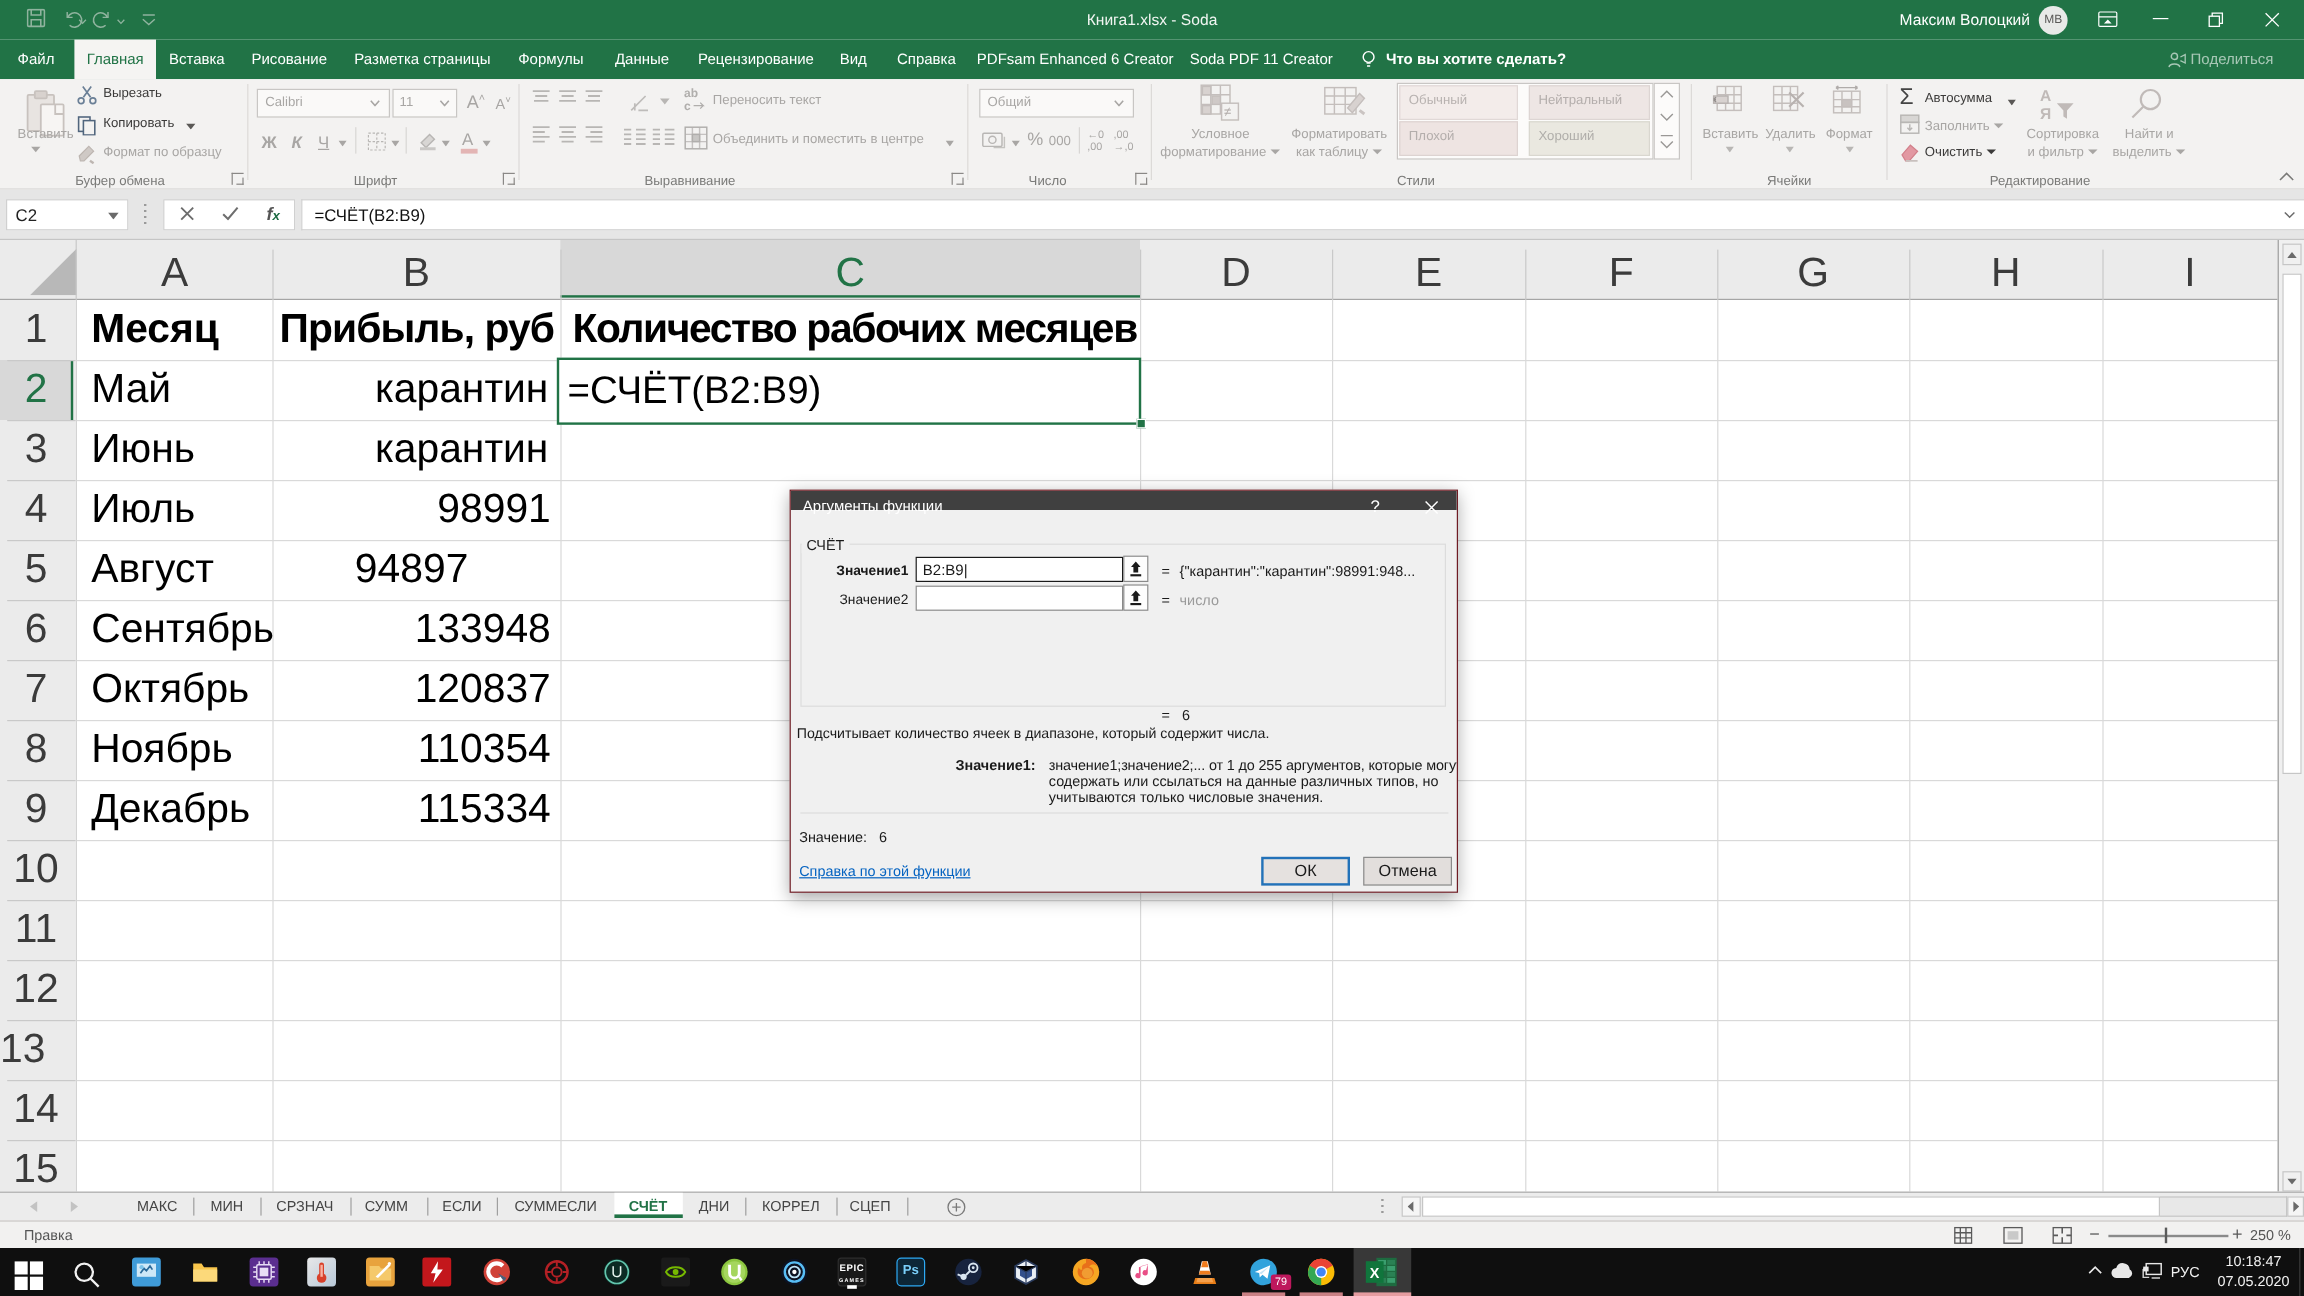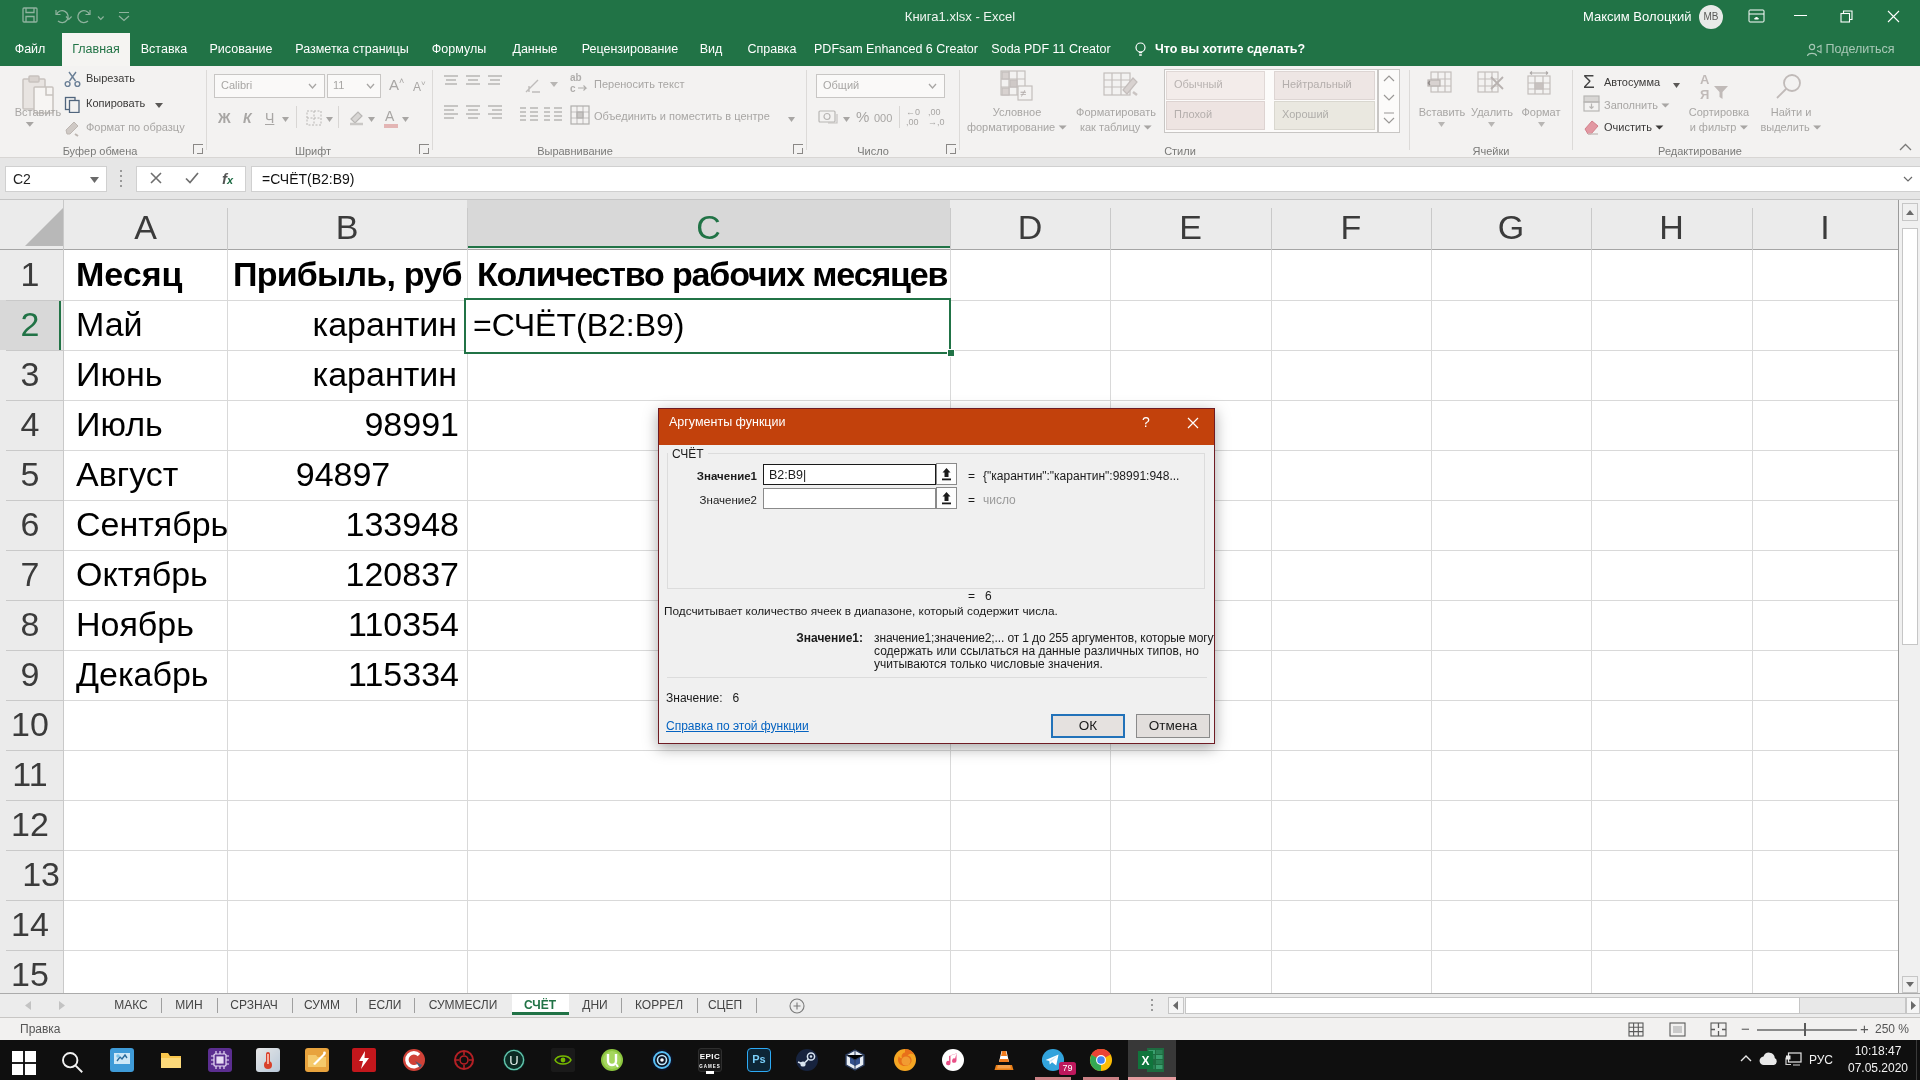--- a/index.html
+++ b/index.html
@@ -27,42 +27,42 @@
 .bold { font-weight:bold; }
 
 #sheetbar { left:0; top:993px; width:1920px; height:24px; background:#ececec; border-top:1px solid #ababab; font-size:12px; color:#444; }
 .stab { position:absolute; top:0; height:23px; line-height:23px; text-align:center; transform:translateX(-50%); white-space:nowrap; }
 .stsep { position:absolute; top:4px; width:1px; height:15px; background:#9f9f9f; }
 #statusbar { left:0; top:1017px; width:1920px; height:23px; background:#f2f1f0; border-top:1px solid #c8c6c4; font-size:12px; color:#555; }
 #taskbar { left:0; top:1040px; width:1920px; height:40px; background:#0f0f0f; }
 .ticon { position:absolute; top:8px; width:24px; height:24px; transform:translateX(-50%); }
 
 #dialog { left:658px; top:408px; width:557px; height:336px; background:#f0f0f0; border:1.5px solid #6f1c24; box-shadow:0 4px 14px rgba(0,0,0,.35); z-index:50; overflow:hidden; }
-#dlgtitle { left:0; top:0; width:100%; height:36px; background:#c2410c; color:#fff; font-size:12.5px; line-height:27px; }
+#dlgtitle { left:0; top:0; width:100%; height:16px; background:#404040; color:#fff; font-size:12.5px; line-height:27px; }
 .dtext { position:absolute; font-size:12px; color:#1a1a1a; white-space:nowrap; }
 .rangebtn { position:absolute; width:21px; height:22px; background:#fdfdfd; border:1px solid #8a8a8a; }
 </style>
 </head>
 <body>
 <div id="screen">
 
   <div id="titlebar" class="abs">
 
     <svg class="abs" style="left:22px;top:7px" width="112" height="20" viewBox="0 0 112 20" fill="none" stroke="#8fb39e" stroke-width="1.3">
       <rect x="1" y="1" width="14" height="14" rx="1"></rect>
         <path d="M4 1v4.5h8V1M4 15v-5.5h8V15"></path>
       <path d="M36 14a6 6 0 10-1.5-6.5"></path>
         <path d="M34 3v4.5h4.5" stroke-width="1.2"></path>
       <path d="M44 9.5l2.8 3 2.8-3" stroke-width="1.1"></path>
       <path d="M66 14a6 6 0 111.5-6.5"></path>
         <path d="M68 3v4.5h-4.5" stroke-width="1.2"></path>
       <path d="M76 9.5l2.8 3 2.8-3" stroke-width="1.1"></path>
       <path d="M97 5.5h10M97 9l5 4.5 5-4.5" stroke-width="1.2"></path>
     </svg>
-    <div class="abs" style="left:860px;top:0;width:200px;height:33px;line-height:33px;text-align:center;font-size:13px;color:#f0f5f1">Книга1.xlsx  -  Excel</div>
+    <div class="abs" style="left:860px;top:0;width:200px;height:33px;line-height:33px;text-align:center;font-size:13px;color:#f0f5f1">Книга1.xlsx  -  Soda</div>
     <div class="abs" style="left:1583px;top:0;width:110px;height:33px;line-height:33px;font-size:13px;color:#fff">Максим Волоцкий</div>
     <div class="abs" style="left:1699px;top:5px;width:24px;height:24px;border-radius:50%;background:#e8eae8;color:#5a5a58;font-size:10px;text-align:center;line-height:24px">МВ</div>
     <svg class="abs" style="left:1748px;top:9px" width="17" height="15" viewBox="0 0 17 15" fill="none" stroke="#fff" stroke-width="1">
       <rect x="1" y="1" width="15" height="12" rx="1"></rect>
         <path d="M1 5h15M8.5 8l-2 2h4z" fill="#fff"></path>
     </svg>
     <div class="abs" style="left:1794px;top:15px;width:13px;height:1.4px;background:#fff"></div>
     <svg class="abs" style="left:1840px;top:10px" width="13" height="13" viewBox="0 0 13 13" fill="none" stroke="#fff" stroke-width="1.1">
       <rect x="1" y="3.5" width="8.5" height="8.5"></rect>
         <path d="M3.5 3.5V1h8.5v8.5H9.5"></path>
@@ -395,21 +395,21 @@
     <div class="cell" style="left:0;top:150px;width:60px;text-align:center;color:#3b3b3b">3</div>
     <div class="cell" style="left:0;top:200px;width:60px;text-align:center;color:#3b3b3b">4</div>
     <div class="cell" style="left:0;top:250px;width:60px;text-align:center;color:#3b3b3b">5</div>
     <div class="cell" style="left:0;top:300px;width:60px;text-align:center;color:#3b3b3b">6</div>
     <div class="cell" style="left:0;top:350px;width:60px;text-align:center;color:#3b3b3b">7</div>
     <div class="cell" style="left:0;top:400px;width:60px;text-align:center;color:#3b3b3b">8</div>
     <div class="cell" style="left:0;top:450px;width:60px;text-align:center;color:#3b3b3b">9</div>
     <div class="cell" style="left:0;top:500px;width:60px;text-align:center;color:#3b3b3b">10</div>
     <div class="cell" style="left:0;top:550px;width:60px;text-align:center;color:#3b3b3b">11</div>
     <div class="cell" style="left:0;top:600px;width:60px;text-align:center;color:#3b3b3b">12</div>
-    <div class="cell" style="left:0;top:650px;width:60px;text-align:right;color:#3b3b3b">13</div>
+    <div class="cell" style="left:0;top:650px;width:60px;text-align:left;color:#3b3b3b">13</div>
     <div class="cell" style="left:0;top:700px;width:60px;text-align:center;color:#3b3b3b">14</div>
     <div class="cell" style="left:0;top:750px;width:60px;height:50px;line-height:48px;text-align:center;color:#3b3b3b">15</div>
 
     <div class="abs" style="left:6px;top:100px;width:57px;height:1px;background:#c9c9c9"></div>
     <div class="abs" style="left:6px;top:150px;width:57px;height:1px;background:#c9c9c9"></div>
     <div class="abs" style="left:6px;top:200px;width:57px;height:1px;background:#c9c9c9"></div>
     <div class="abs" style="left:6px;top:250px;width:57px;height:1px;background:#c9c9c9"></div>
     <div class="abs" style="left:6px;top:300px;width:57px;height:1px;background:#c9c9c9"></div>
     <div class="abs" style="left:6px;top:350px;width:57px;height:1px;background:#c9c9c9"></div>
     <div class="abs" style="left:6px;top:400px;width:57px;height:1px;background:#c9c9c9"></div>

